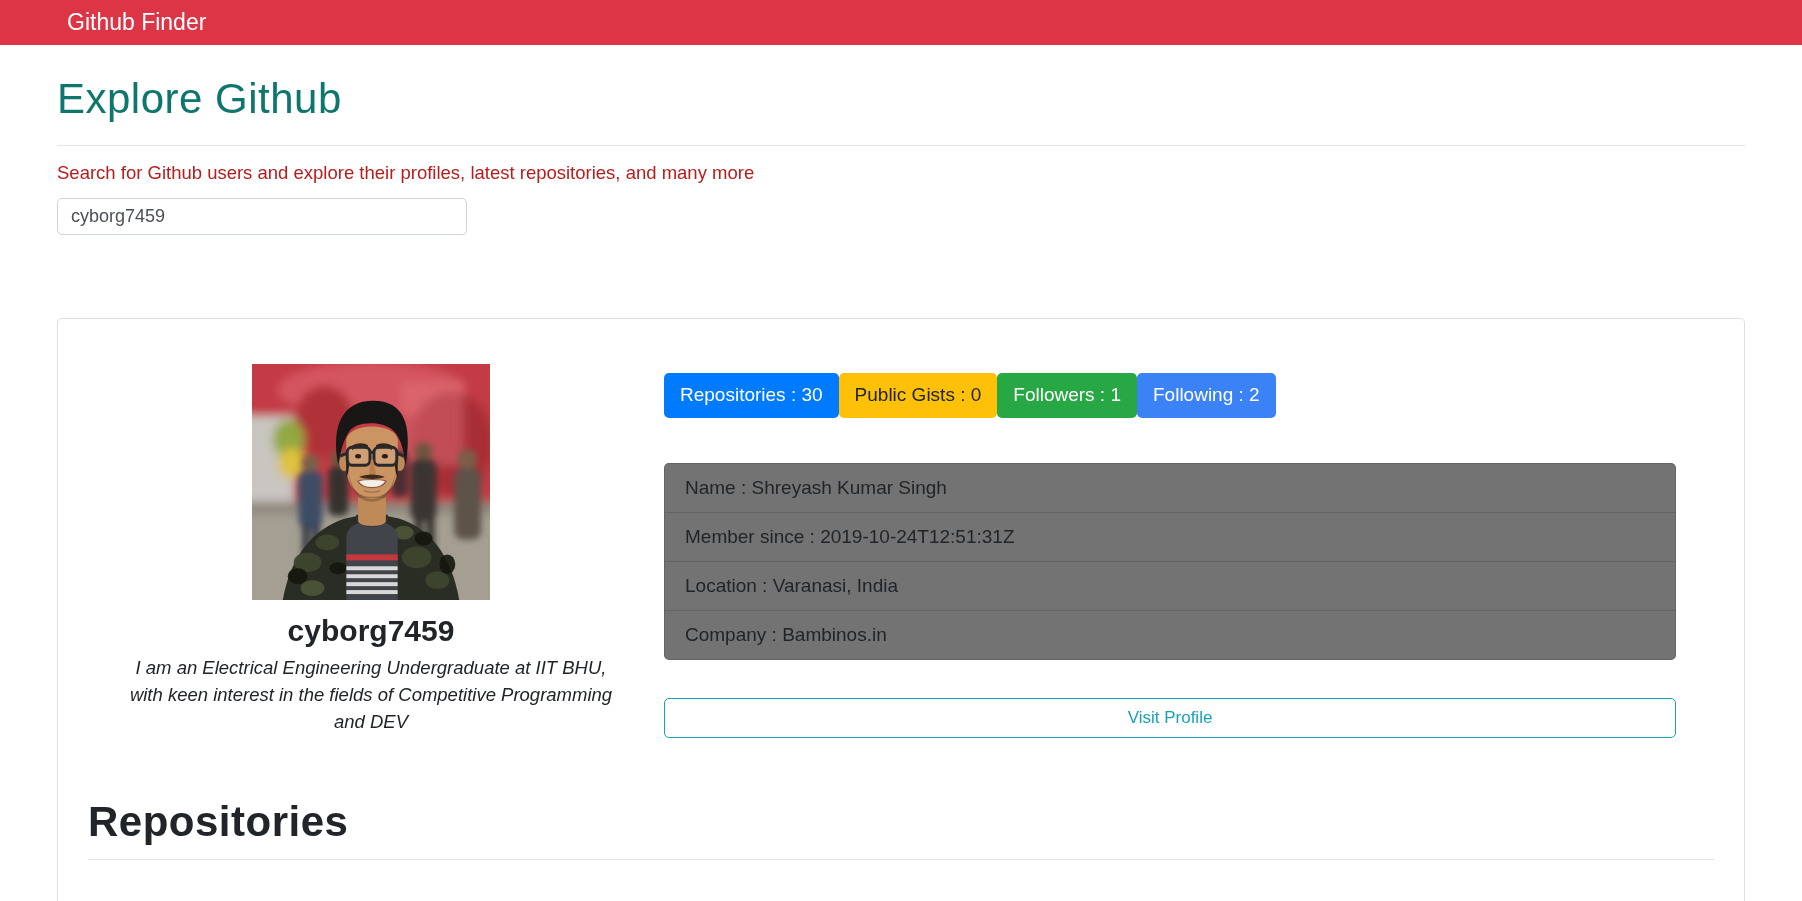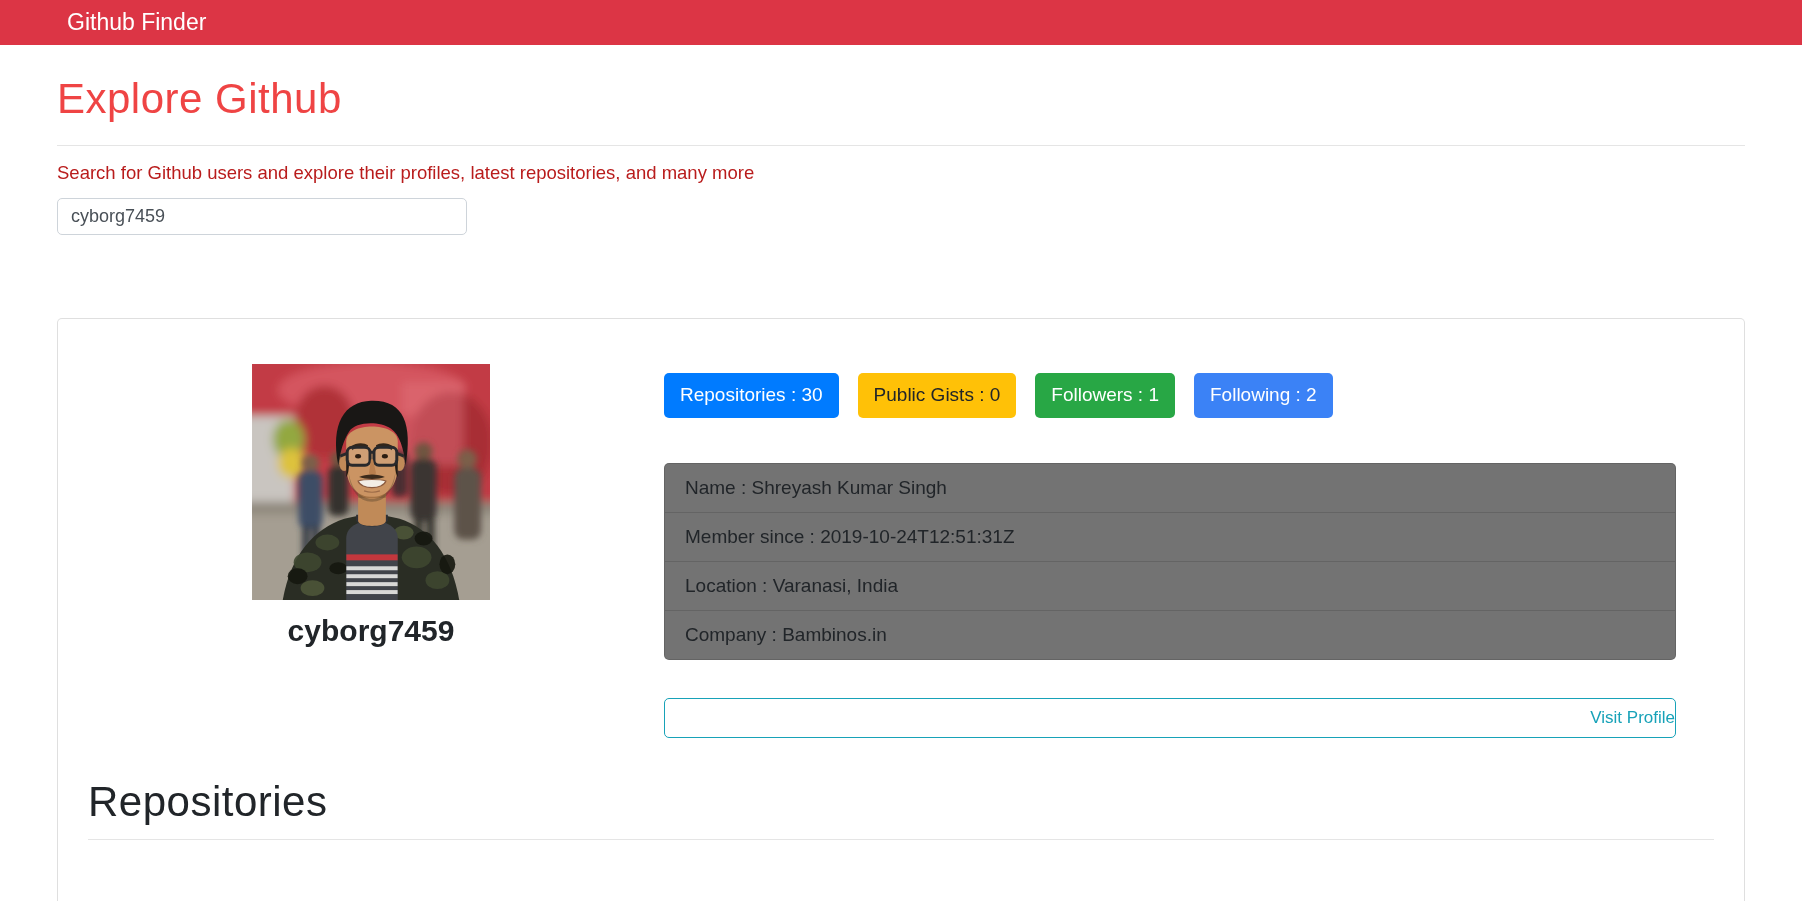--- a/index.html
+++ b/index.html
@@ -27,21 +27,21 @@
     cursor: pointer;
   }
 
   
   .container { margin: 0 57px; }
 
   .page-title {
     margin-top: 30px;
     font-size: 42px;
     font-weight: 300;
-    color: #ef4444;
+    color: #0f766e;
     letter-spacing: 0.5px;
   }
   .title-rule {
     border: 0;
     border-top: 1px solid rgba(0,0,0,.1);
     margin-top: 22px;
   }
   .subtitle {
     margin-top: 16px;
     font-size: 18.5px;
@@ -99,21 +99,20 @@
     margin: 7px auto 0;
     max-width: 505px;
     color: #212529;
   }
 
   .right-col { flex: 1; min-width: 0; }
 
   .badges-row {
     margin-top: 9px;
     display: flex;
-    gap: 19px;
   }
   .badge {
     display: inline-block;
     font-size: 19px;
     line-height: 1.2;
     padding: 11px 16px;
     border-radius: 5px;
     white-space: nowrap;
   }
 
@@ -138,29 +137,28 @@
     display: block;
     width: 100%;
     height: 40px;
     background: #ffffff;
     border: 1px solid #17a2b8;
     border-radius: 5px;
     color: #17a2b8;
     font-size: 17px;
     font-family: "Liberation Sans", sans-serif;
     cursor: pointer;
-    text-align: right;
   }
 
   
   .repos-section { padding: 0 30px; }
   .repos-title {
-    margin-top: 40px;
+    margin-top: 60px;
     font-size: 42px;
-    font-weight: 400;
+    font-weight: 700;
     color: #212529;
     letter-spacing: 0.5px;
   }
   .repos-rule {
     border: 0;
     border-top: 1px solid rgba(0,0,0,.1);
     margin-top: 13px;
   }
 </style>
 </head>
@@ -284,20 +282,21 @@
               <path d="M119 96 L117 110 C118 113 123 113 124 110 L121 96 Z" fill="#b97f4e"></path>
 
               <path d="M107 114 C113 110.5 127 110.5 133 114 C127 116.5 113 116.5 107 114 Z" fill="#3c2b1c"></path>
 
               <path d="M106 118 C112 116 128 116 134 118 C131 127 109 127 106 118 Z" fill="#f3eee6" stroke="#8a5a3e" stroke-width="1.2"></path>
               <path d="M112 128 C118 130 122 130 128 128" stroke="#9c6b48" stroke-width="1.2" fill="none"></path>
             </g>
           </svg>
         </div>
         <div class="username">cyborg7459</div>
+        <div class="bio">I am an Electrical Engineering Undergraduate at IIT BHU, with keen interest in the fields of Competitive Programming and DEV</div>
       </div>
 
       <div class="right-col">
         <div class="badges-row">
           <span class="badge" style="background-color: rgb(0, 123, 255); color: rgb(255, 255, 255);">Repositories : 30</span>
           <span class="badge" style="background-color: rgb(255, 193, 7); color: rgb(33, 37, 41);">Public Gists : 0</span>
           <span class="badge" style="background-color: rgb(40, 167, 69); color: rgb(255, 255, 255);">Followers : 1</span>
           <span class="badge" style="background-color: #3b82f6; color: rgb(255, 255, 255);">Following : 2</span>
         </div>
 

